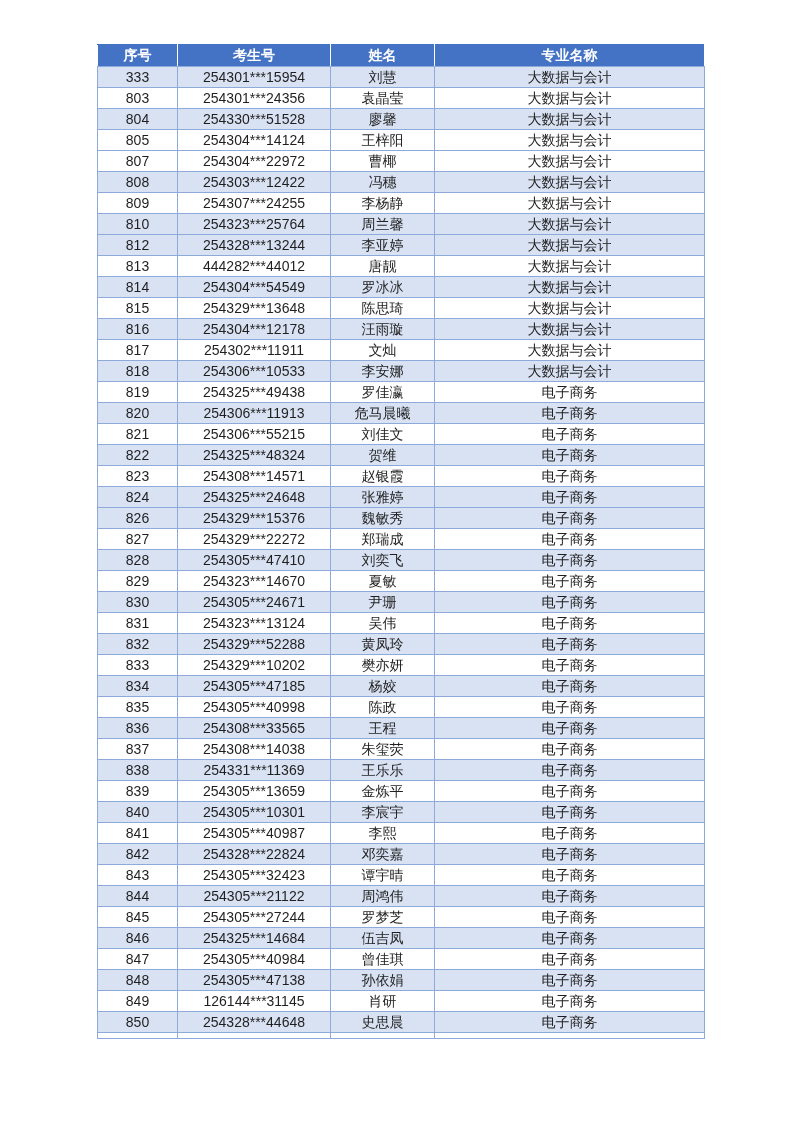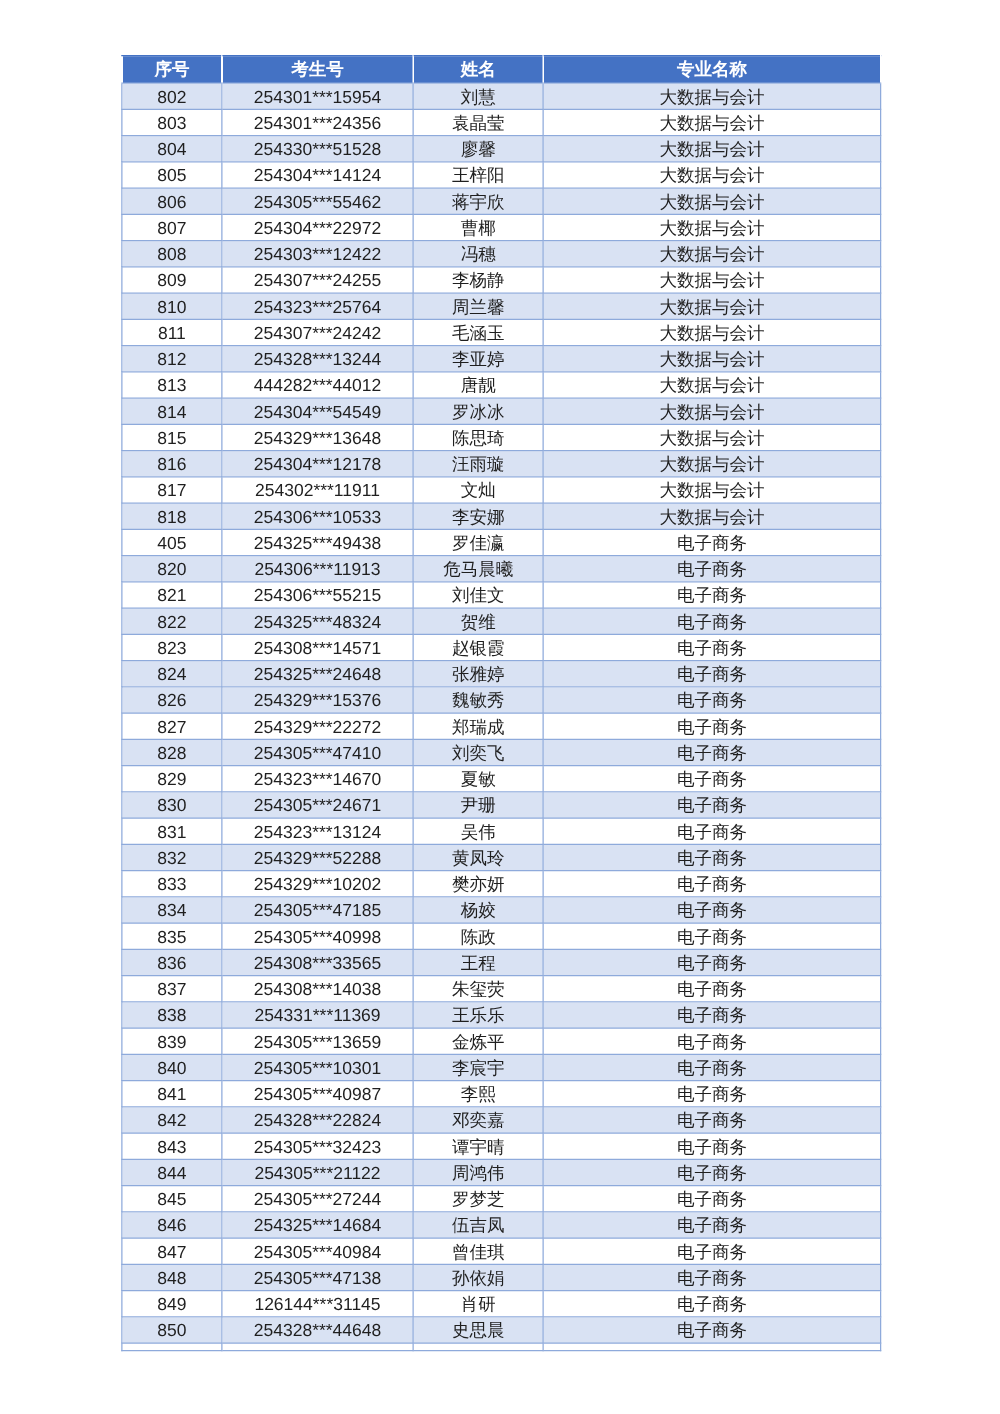--- a/index.html
+++ b/index.html
@@ -77,21 +77,21 @@
     <thead>
       <tr>
         <th>序号</th>
         <th>考生号</th>
         <th>姓名</th>
         <th>专业名称</th>
       </tr>
     </thead>
     <tbody>
         <tr class="alt">
-          <td>802</td>
+          <td>333</td>
           <td>254301***15954</td>
           <td>刘慧</td>
           <td>大数据与会计</td>
         </tr>
         <tr>
           <td>803</td>
           <td>254301***24356</td>
           <td>袁晶莹</td>
           <td>大数据与会计</td>
         </tr>
@@ -100,26 +100,20 @@
           <td>254330***51528</td>
           <td>廖馨</td>
           <td>大数据与会计</td>
         </tr>
         <tr>
           <td>805</td>
           <td>254304***14124</td>
           <td>王梓阳</td>
           <td>大数据与会计</td>
         </tr>
-        <tr class="alt">
-          <td>806</td>
-          <td>254305***55462</td>
-          <td>蒋宇欣</td>
-          <td>大数据与会计</td>
-        </tr>
         <tr>
           <td>807</td>
           <td>254304***22972</td>
           <td>曹椰</td>
           <td>大数据与会计</td>
         </tr>
         <tr class="alt">
           <td>808</td>
           <td>254303***12422</td>
           <td>冯穗</td>
@@ -130,26 +124,20 @@
           <td>254307***24255</td>
           <td>李杨静</td>
           <td>大数据与会计</td>
         </tr>
         <tr class="alt">
           <td>810</td>
           <td>254323***25764</td>
           <td>周兰馨</td>
           <td>大数据与会计</td>
         </tr>
-        <tr>
-          <td>811</td>
-          <td>254307***24242</td>
-          <td>毛涵玉</td>
-          <td>大数据与会计</td>
-        </tr>
         <tr class="alt">
           <td>812</td>
           <td>254328***13244</td>
           <td>李亚婷</td>
           <td>大数据与会计</td>
         </tr>
         <tr>
           <td>813</td>
           <td>444282***44012</td>
           <td>唐靓</td>
@@ -179,21 +167,21 @@
           <td>文灿</td>
           <td>大数据与会计</td>
         </tr>
         <tr class="alt">
           <td>818</td>
           <td>254306***10533</td>
           <td>李安娜</td>
           <td>大数据与会计</td>
         </tr>
         <tr>
-          <td>405</td>
+          <td>819</td>
           <td>254325***49438</td>
           <td>罗佳瀛</td>
           <td>电子商务</td>
         </tr>
         <tr class="alt">
           <td>820</td>
           <td>254306***11913</td>
           <td>危马晨曦</td>
           <td>电子商务</td>
         </tr>

